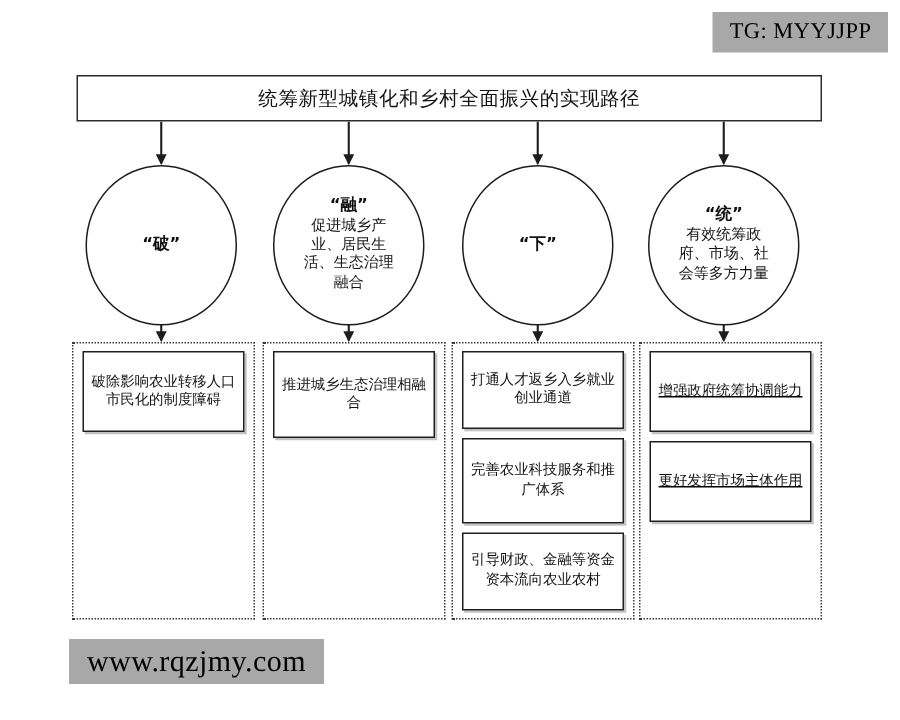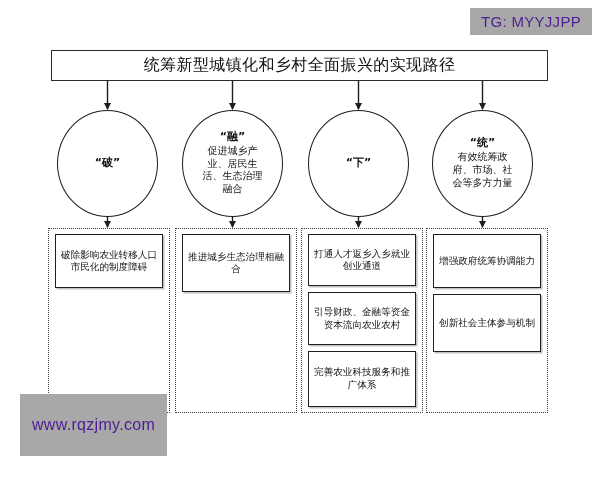--- a/index.html
+++ b/index.html
@@ -20,58 +20,59 @@
     left: 0;
     top: 0;
     width: 600px;
     height: 480px;
   }
 
   
   .watermark {
     position: absolute;
     background: #a8a8a8;
-    color: #4c1d95;
-    font-family: Liberation Sans, sans-serif;
+    color: #000000;
+    font-family: Liberation Serif, serif;
     letter-spacing: 0.3px;
     white-space: nowrap;
     z-index: 30;
     display: flex;
     align-items: center;
     justify-content: center;
+    margin-left: 46px;
   }
   #wm-top {
     right: 8px;
     top: 8px;
     height: 27px;
     padding: 0 11px;
     font-size: 15px;
   }
   #wm-bottom {
-    left: 20px;
+    left: 0;
     bottom: 24px;
     height: 30px;
-    padding: 16px 12px;
-    font-size: 16px;
+    padding: 0 12px;
+    font-size: 20px;
   }
 
   
   #title-box {
     position: absolute;
     left: 51px;
     top: 50px;
     width: 497px;
     height: 31px;
     box-sizing: border-box;
     border: 1px solid #2b2b2b;
     background: #ffffff;
     display: flex;
     align-items: center;
     justify-content: center;
-    font-size: 16px;
+    font-size: 13px;
     color: #111111;
     letter-spacing: 0.4px;
     z-index: 10;
   }
 
   
   .ellipse {
     position: absolute;
     box-sizing: border-box;
     border: 1.4px solid #1d1d1d;
@@ -116,21 +117,21 @@
     height: 185px;
     padding: 5px 6px;
     display: flex;
     flex-direction: column;
     justify-content: flex-start;
     z-index: 10;
   }
   #panel-0 { left: 48px; }
   #panel-1 { left: 175px; }
   #panel-2 { left: 301px; align-items: flex-end; }
-  #panel-3 { left: 426px; }
+  #panel-3 { left: 426px; text-decoration: underline; }
 
   .leafbox {
     box-sizing: border-box;
     border: 1.3px solid #1f1f1f;
     background: #ffffff;
     box-shadow: 1.5px 1.5px 0 rgba(120,120,120,0.45);
     display: flex;
     align-items: center;
     justify-content: center;
     text-align: center;
@@ -208,33 +209,33 @@
   <div class="panel" id="panel-1">
     <div class="leafbox h4">
         <span class="txt">推进城乡生态治理相融合</span>
       </div>
   </div>
 
   <div class="panel" id="panel-2">
     <div class="leafbox h3">
         <span class="txt">打通人才返乡入乡就业创业通道</span>
       </div>
-    <div class="leafbox h3">
-        <span class="txt">引导财政、金融等资金资本流向农业农村</span>
-      </div>
     <div class="leafbox h4">
         <span class="txt">完善农业科技服务和推广体系</span>
       </div>
+    <div class="leafbox h3">
+        <span class="txt">引导财政、金融等资金资本流向农业农村</span>
+      </div>
   </div>
 
   <div class="panel" id="panel-3">
     <div class="leafbox h3">
         <span class="txt">增强政府统筹协调能力</span>
       </div>
-    <div class="leafbox h4">
-        <span class="txt">创新社会主体参与机制</span>
+    <div class="leafbox h3">
+        <span class="txt">更好发挥市场主体作用</span>
       </div>
   </div>
 
   <div class="watermark" id="wm-top">TG: MYYJJPP</div>
   <div class="watermark" id="wm-bottom">www.rqzjmy.com</div>
 
 </div>
 
 </body></html>

